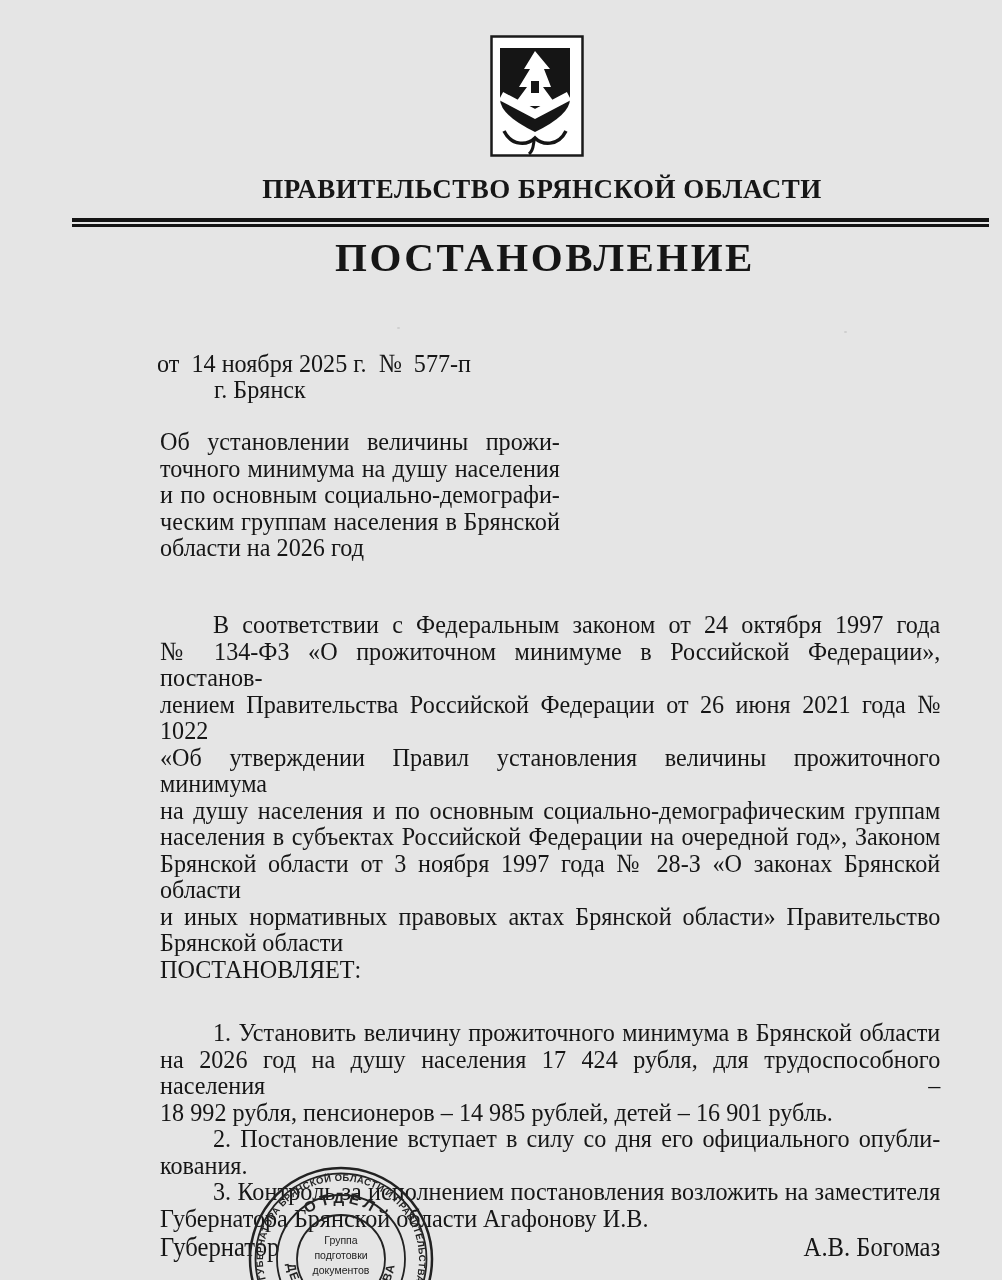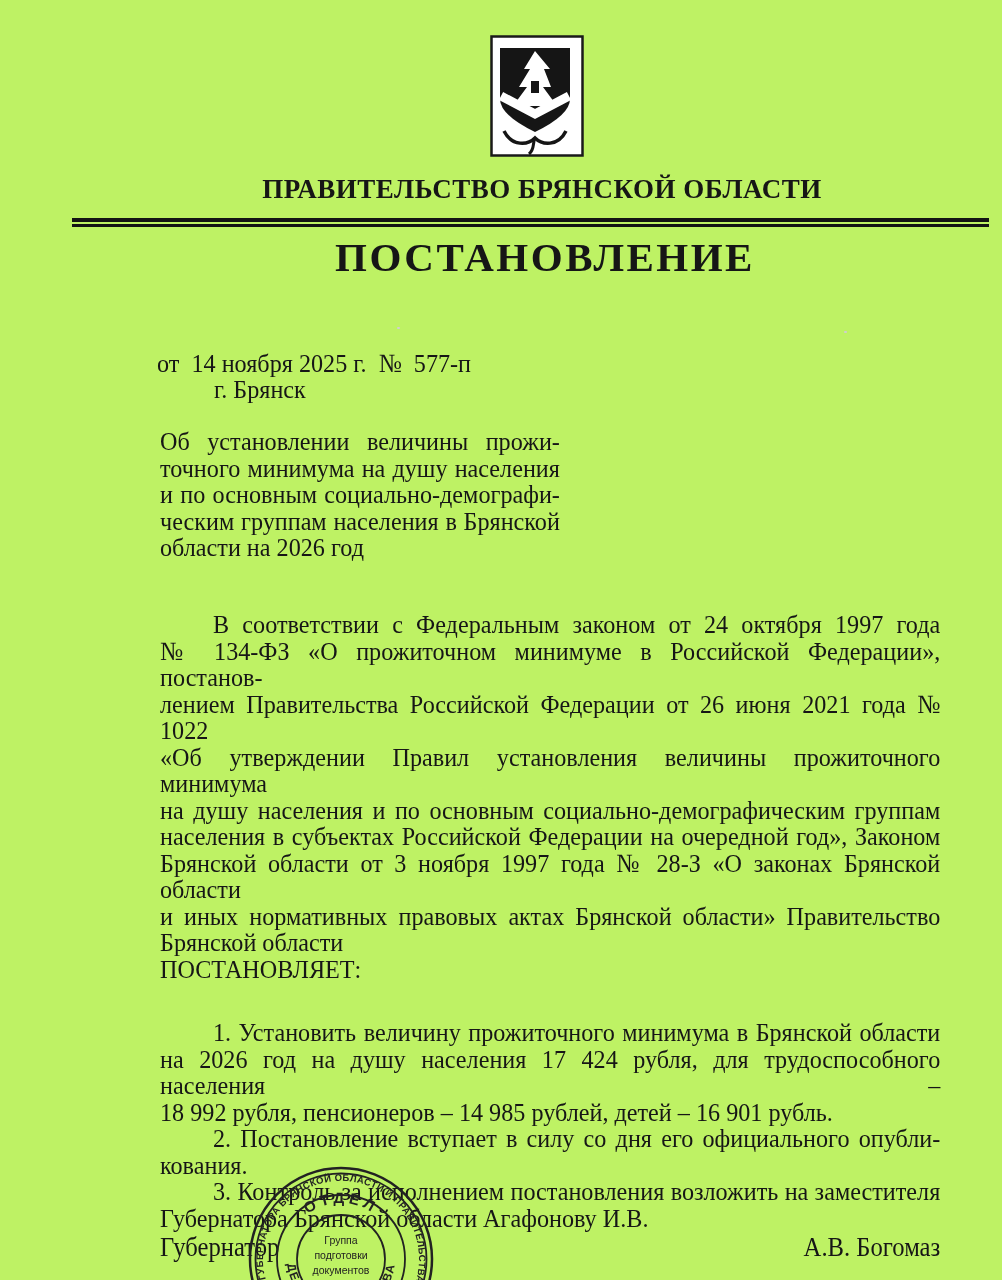--- a/index.html
+++ b/index.html
@@ -1,18 +1,18 @@
 <!DOCTYPE html>
 <html><head>
 <meta charset="utf-8">
 <style>
   html,body { margin:0; padding:0; background:#ffffff; }
   .page {
     position:relative; width:1002px; height:1280px;
-    background:#bef264; overflow:hidden;
+    background:#e5e5e5; overflow:hidden;
     font-family:"Liberation Serif", serif; color:#161616;
   }
 
   
   .emblem { position:absolute; left:490px; top:35px; }
   .org-name {
     position:absolute; left:80px; top:174px; width:924px;
     text-align:center; font-weight:bold; font-size:27px; letter-spacing:0.5px;
     white-space:nowrap;
   }

